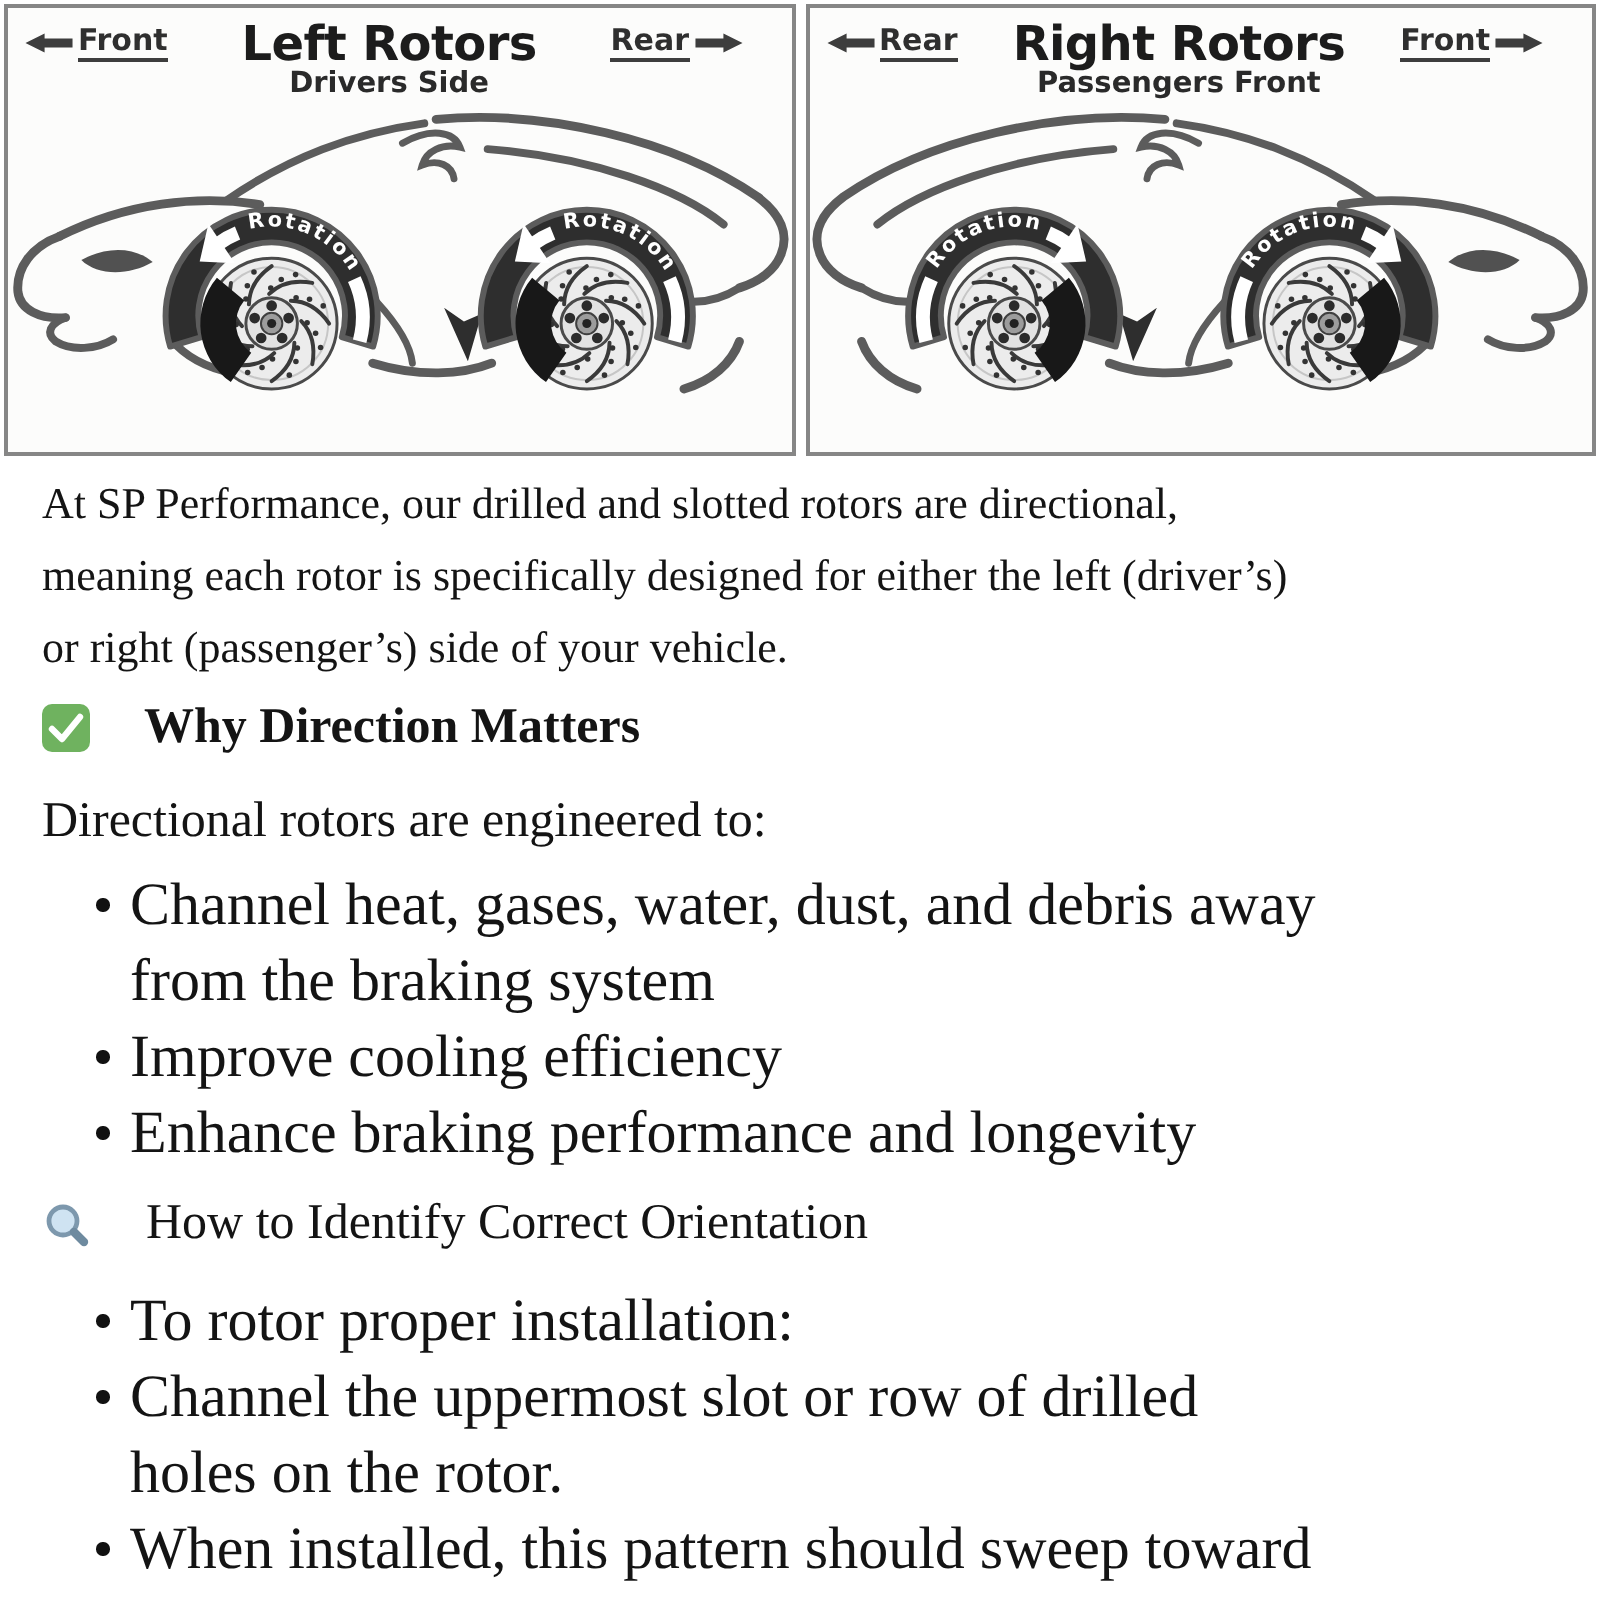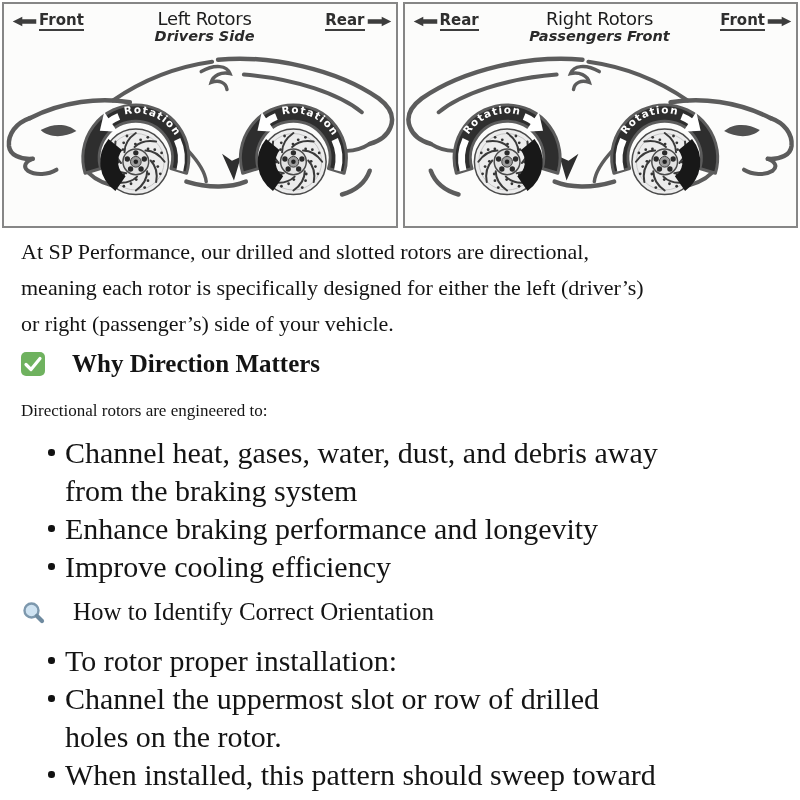--- a/index.html
+++ b/index.html
@@ -1,37 +1,37 @@
 <!DOCTYPE html>
 <html><head>
 <meta charset="utf-8">
 <style>
   html,body{margin:0;padding:0;background:#ffffff;}
   body{width:800px;font-family:"Liberation Serif", serif;color:#141414;}
 
   
   .diagram{display:flex;gap:5px;margin:2px 2px 0 2px;}
   .panel{flex:1 1 0;border:2px solid #868686;background:#fcfcfb;box-sizing:border-box;height:226px;overflow:hidden;}
-  .panel-header{display:flex;align-items:flex-start;padding:7px 4px 0 8px;height:49px;box-sizing:border-box;}
+  .panel-header{display:flex;align-items:flex-start;padding:7px 24px 0 8px;height:49px;box-sizing:border-box;}
   .dir{display:flex;align-items:center;gap:2px;margin-top:2px;}
   .dir-text{font-family:"DejaVu Sans", sans-serif;font-weight:bold;font-size:15px;color:#2f2f2f;
             border-bottom:2.5px solid #3d3d3d;line-height:1.05;}
   .arr{display:block;}
   .title-block{text-align:center;margin-top:-2px;flex:1 1 auto;}
-  .panel-title{font-family:"DejaVu Sans", sans-serif;font-weight:normal;font-size:18px;letter-spacing:-0.3px;color:#1c1c1c;line-height:1.1;}
-  .panel-subtitle{font-family:"DejaVu Sans", sans-serif;font-weight:bold;font-style:italic;font-size:14.5px;color:#2a2a2a;line-height:1.1;}
+  .panel-title{font-family:"DejaVu Sans", sans-serif;font-weight:bold;font-size:24px;letter-spacing:-0.3px;color:#1c1c1c;line-height:1.1;}
+  .panel-subtitle{font-family:"DejaVu Sans", sans-serif;font-weight:bold;font-size:14.5px;color:#2a2a2a;line-height:1.1;}
   .car-svg{display:block;width:100%;height:168px;}
 
   
   .article{padding:6px 30px 34px 21px;}
   .intro{margin:0;max-width:640px;font-size:22px;line-height:36px;}
   .h-row{display:flex;align-items:center;gap:27px;margin:7px 0 0 0;}
   .h-row .h-text{font-size:25px;line-height:30px;}
   .h-bold .h-text{font-weight:bold;}
-  .lead{margin:14px 0 0 0;font-size:17px;line-height:36px;}
+  .lead{margin:14px 0 0 0;font-size:25px;line-height:36px;}
   ul.blist{list-style:none;margin:5px 0 0 0;padding:0;}
   ul.blist.second{margin-top:15px;}
   .h-row.second{margin-top:11px;text-align:center;}
   ul.blist li{position:relative;padding-left:44px;max-width:644px;box-sizing:border-box;
               font-size:30px;line-height:38px;}
   ul.blist li::before{content:"";position:absolute;left:27px;top:15px;width:6.5px;height:6.5px;
               border-radius:50%;background:#111;}
   .check-badge{display:inline-flex;align-items:center;justify-content:center;width:24px;height:24px;
               border-radius:5px;background:#6fb25f;flex:0 0 auto;}
   .mag-icon{flex:0 0 auto;}
@@ -245,22 +245,22 @@
         <polyline points="5,12.5 10,17.5 19,6.5" fill="none" stroke="#ffffff" stroke-width="3.2" stroke-linecap="round" stroke-linejoin="round"></polyline>
       </svg>
     </span>
     <span class="h-text">Why Direction Matters</span>
   </div>
 
   <p class="lead">Directional rotors are engineered to:</p>
 
   <ul class="blist">
     <li>Channel heat, gases, water, dust, and debris away from the braking system</li>
+    <li>Improve cooling efficiency</li>
     <li>Enhance braking performance and longevity</li>
-    <li>Improve cooling efficiency</li>
   </ul>
 
   <div class="h-row second">
     <svg class="mag-icon" width="25" height="25" viewBox="0 0 25 25">
       <circle cx="10.5" cy="10.5" r="7" fill="#cfe3f2" stroke="#7d98ad" stroke-width="2.4"></circle>
       <line x1="16" y1="16" x2="21" y2="21" stroke="#6e8a9f" stroke-width="4.2" stroke-linecap="round"></line>
     </svg>
     <span class="h-text">How to Identify Correct Orientation</span>
   </div>
 

